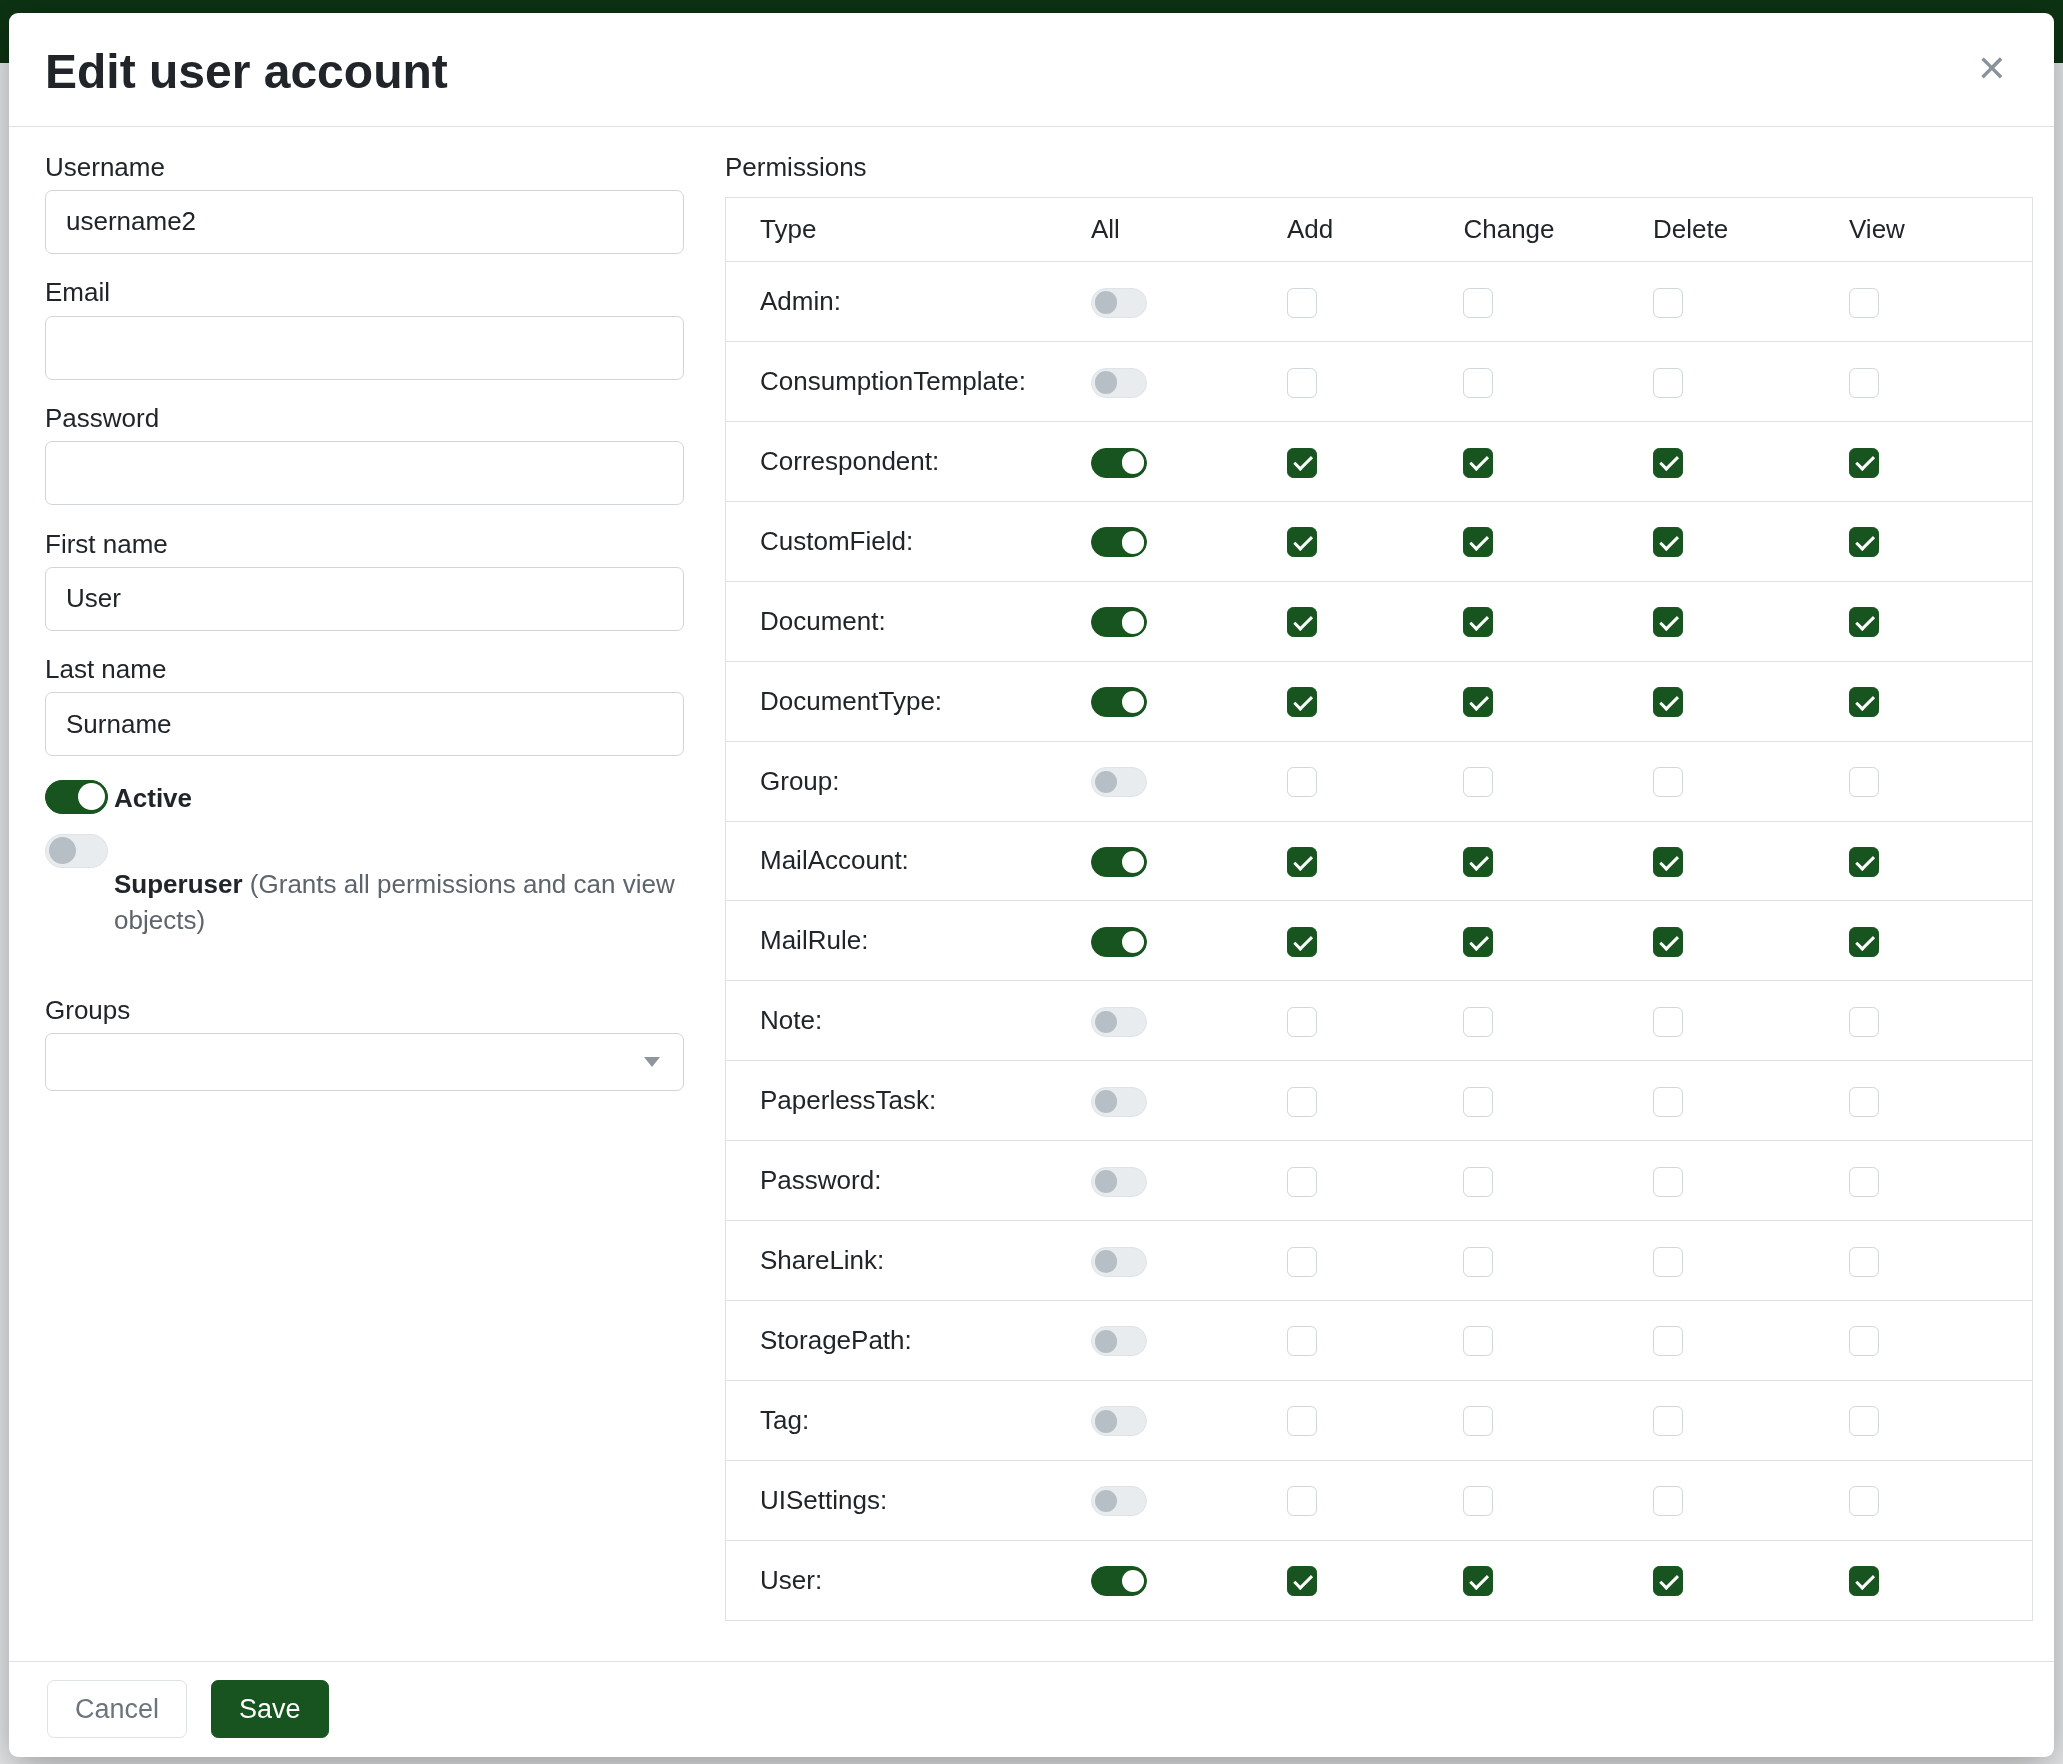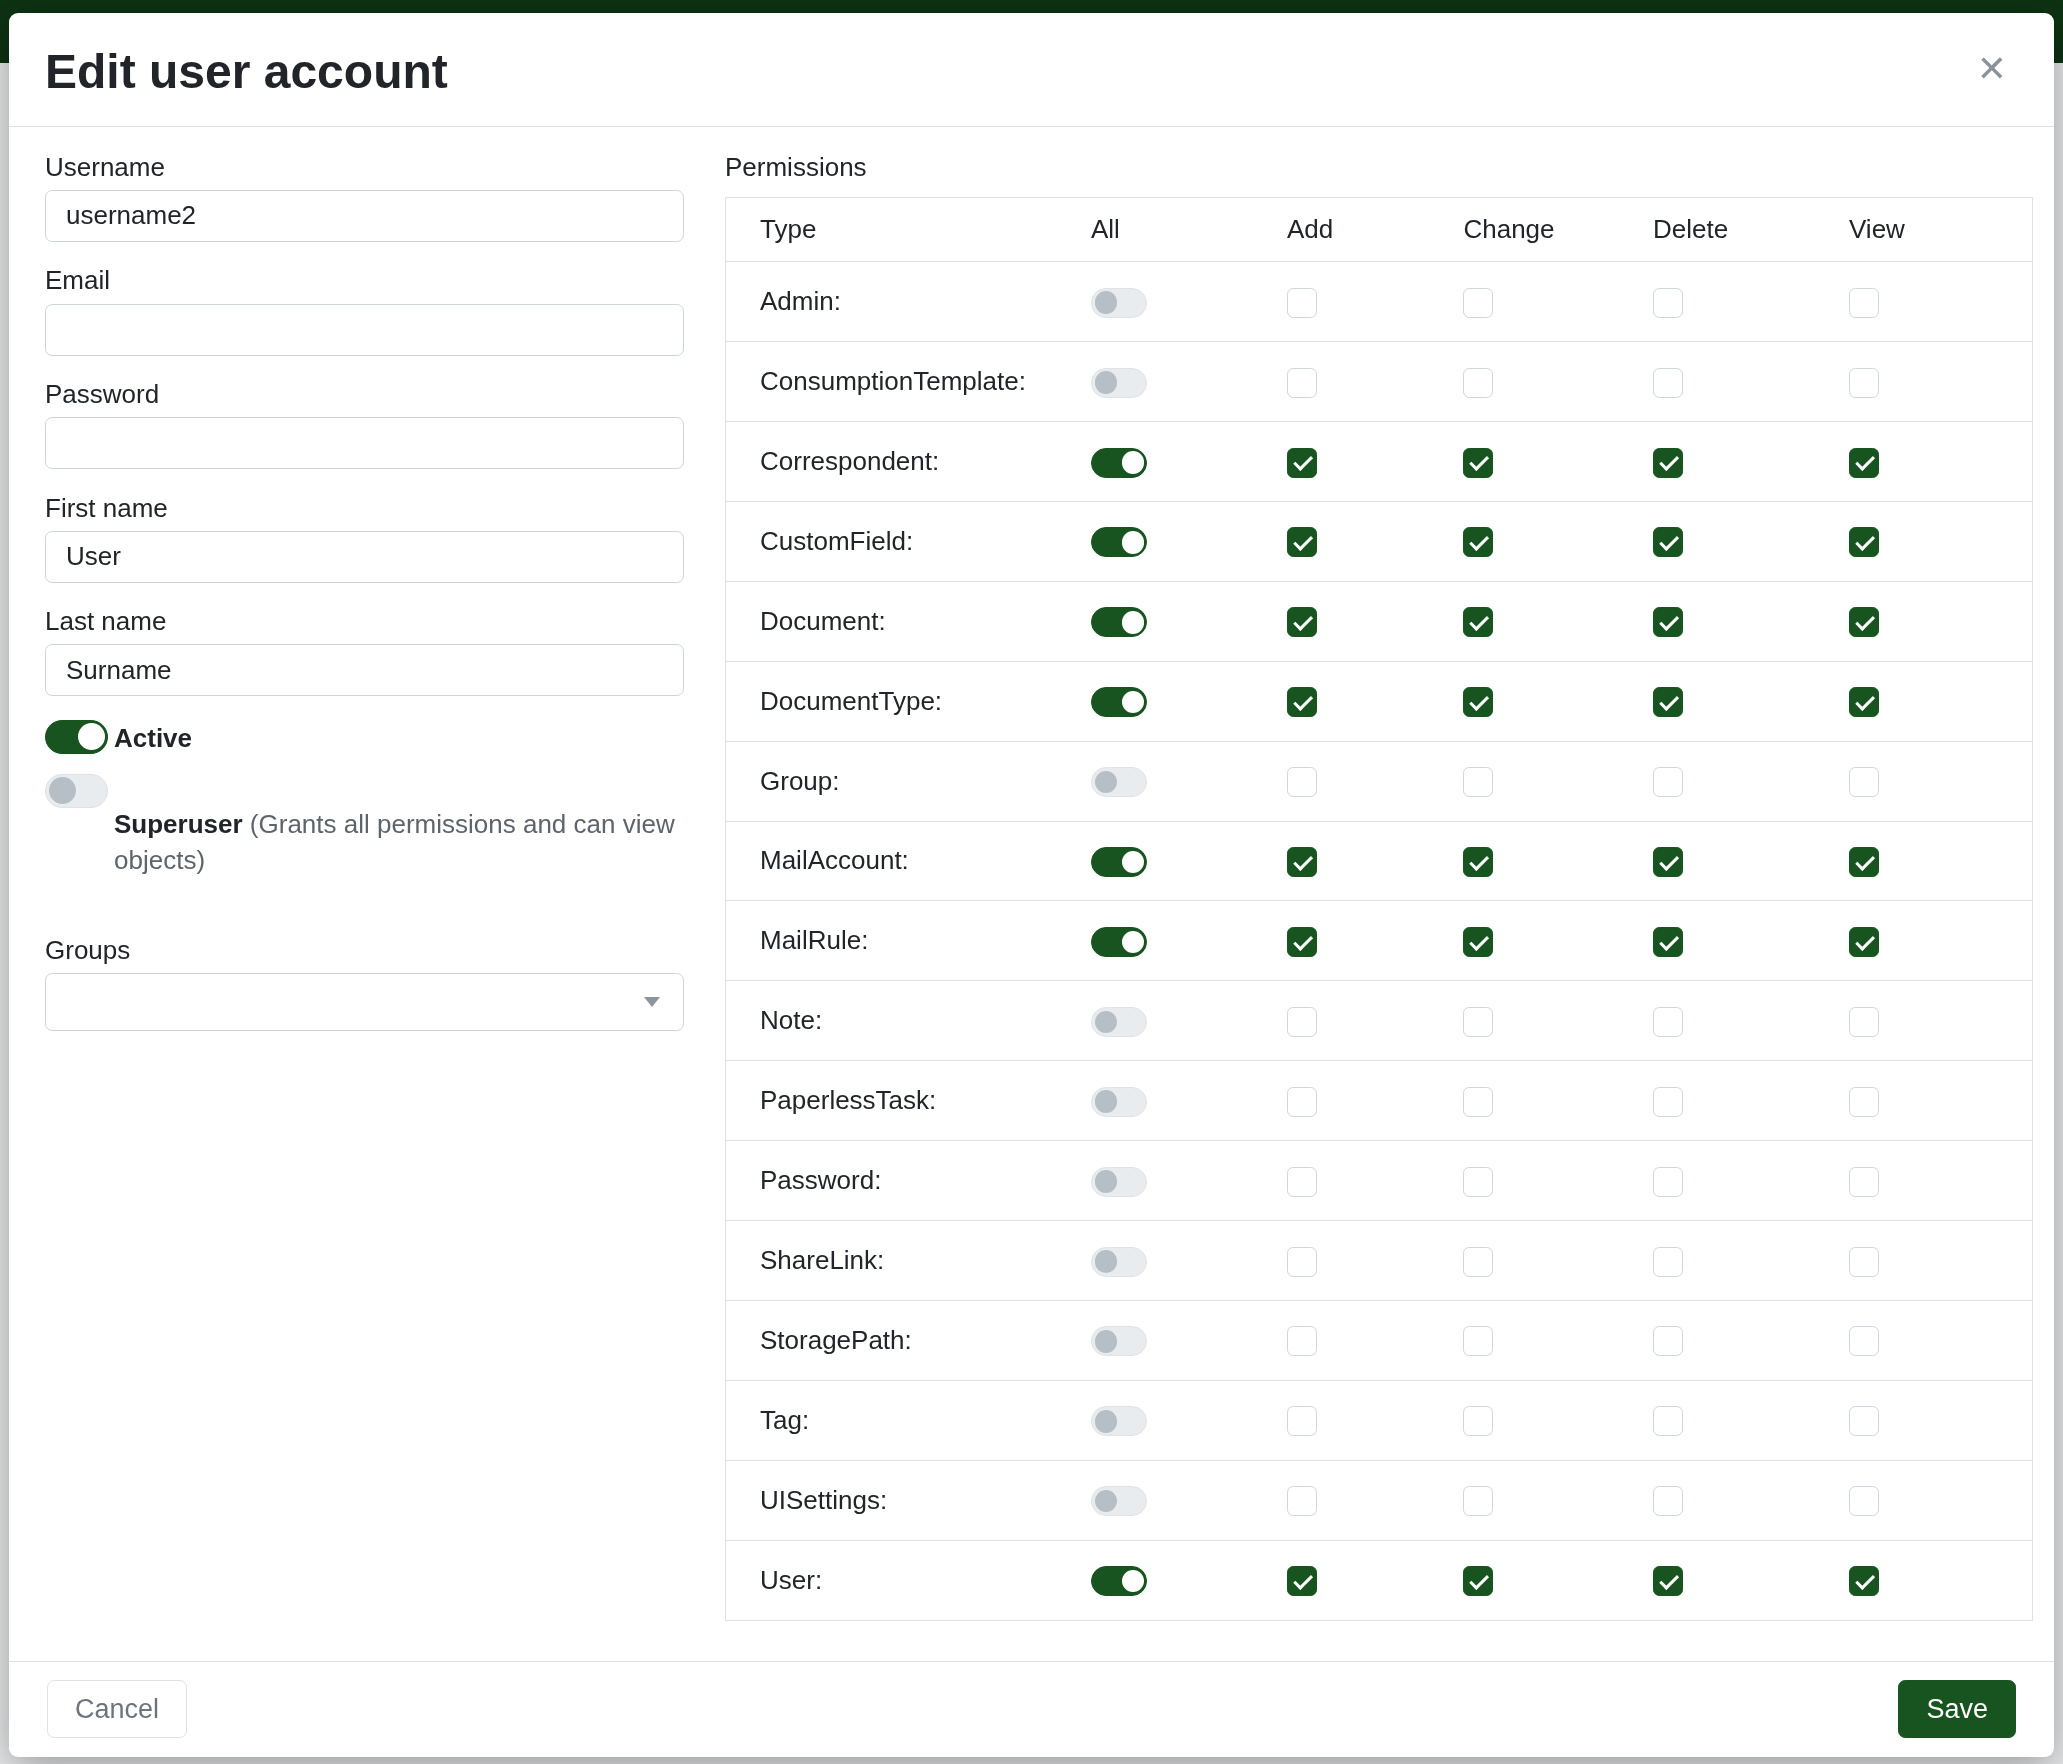--- a/index.html
+++ b/index.html
@@ -38,21 +38,21 @@
     font-family: inherit;
   }
   
   .modal-body { flex: 1; display: flex; gap: 41px; padding: 25px 21px 0 36px; overflow: hidden; }
   .form-col { width: 639px; flex: none; }
   .perm-col { flex: 1; min-width: 0; }
 
   .field { margin-bottom: 23.4px; }
   .field > label { display: block; font-size: 26px; line-height: 31px; margin-bottom: 7.2px; }
   .field input {
-    width: 100%; height: 52px;
+    width: 100%; height: 64px;
     border: 0.9px solid #ced4da; border-radius: 7.2px;
     padding: 0 20px; font-size: 26px; color: #212529;
     font-family: inherit; background: #fff; outline: none;
   }
   .select {
     position: relative; width: 100%; height: 58px;
     border: 0.9px solid #ced4da; border-radius: 7.2px; background: #fff; cursor: pointer;
   }
   .caret {
     position: absolute; right: 23.4px; top: 50%; margin-top: -4.5px;
@@ -109,21 +109,21 @@
     text-align: left; font-size: 26px; font-weight: 400;
     border-bottom: 0.9px solid #dee2e6; padding: 16px 12.6px;
   }
   .perm td { padding-top: 23.4px; padding-bottom: 23.4px; }
   .perm th:first-child, .perm td:first-child { padding-left: 34px; }
 
   
   .modal-footer {
     border-top: 0.9px solid #dee2e6;
     padding: 20px 38px; height: 96px;
-    display: flex; justify-content: space-between; align-items: center; gap: 6px;
+    display: flex; justify-content: flex-start; align-items: center; gap: 24px;
   }
   .btn {
     font-size: 27px; font-family: inherit; border-radius: 7.2px;
     padding: 11.7px 27px; cursor: pointer; line-height: 1.2;
   }
   .btn-cancel { background: #fff; color: #6c757d; border: 0.9px solid #dee2e6; }
   .btn-save { background: #17541f; color: #fff; border: 0.9px solid #17541f; }
 </style>
 </head>
 <body>

